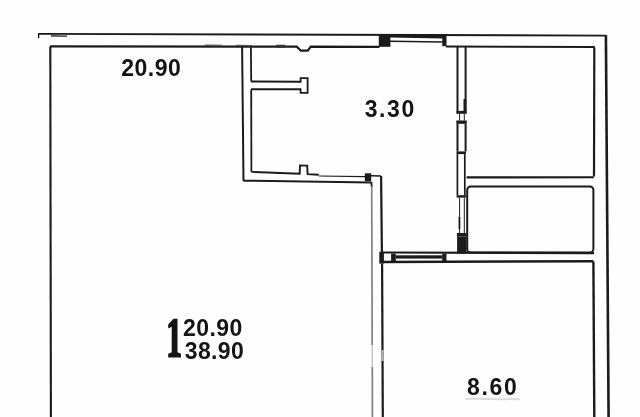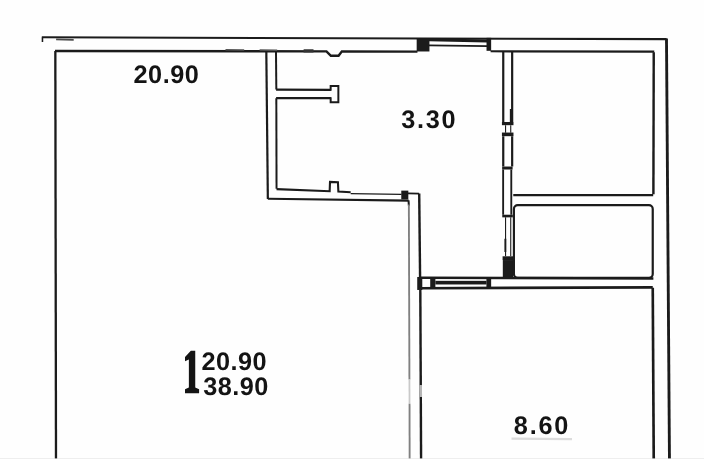--- a/index.html
+++ b/index.html
@@ -1,16 +1,16 @@
 <!DOCTYPE html>
 <html><head>
 <meta charset="utf-8">
 <style>
   html,body{margin:0;padding:0;background:#ffffff;}
-  .wrap{position:relative;width:640px;height:417px;background:#f9a8d4;overflow:hidden;filter:grayscale(1);}
+  .wrap{position:relative;width:640px;height:417px;background:#a21caf;overflow:hidden;filter:grayscale(1);}
   svg{position:absolute;left:0;top:0;}
   text{font-family:"Liberation Sans",sans-serif;font-weight:bold;fill:#141414;}
 </style>
 </head>
 <body>
 <div class="wrap">
 <svg width="640" height="417" viewBox="0 0 640 417">
   <rect x="0" y="0" width="640" height="417" fill="#fefefe"></rect>
   <g stroke="#1b1b1b" fill="none" stroke-linecap="butt">
 

